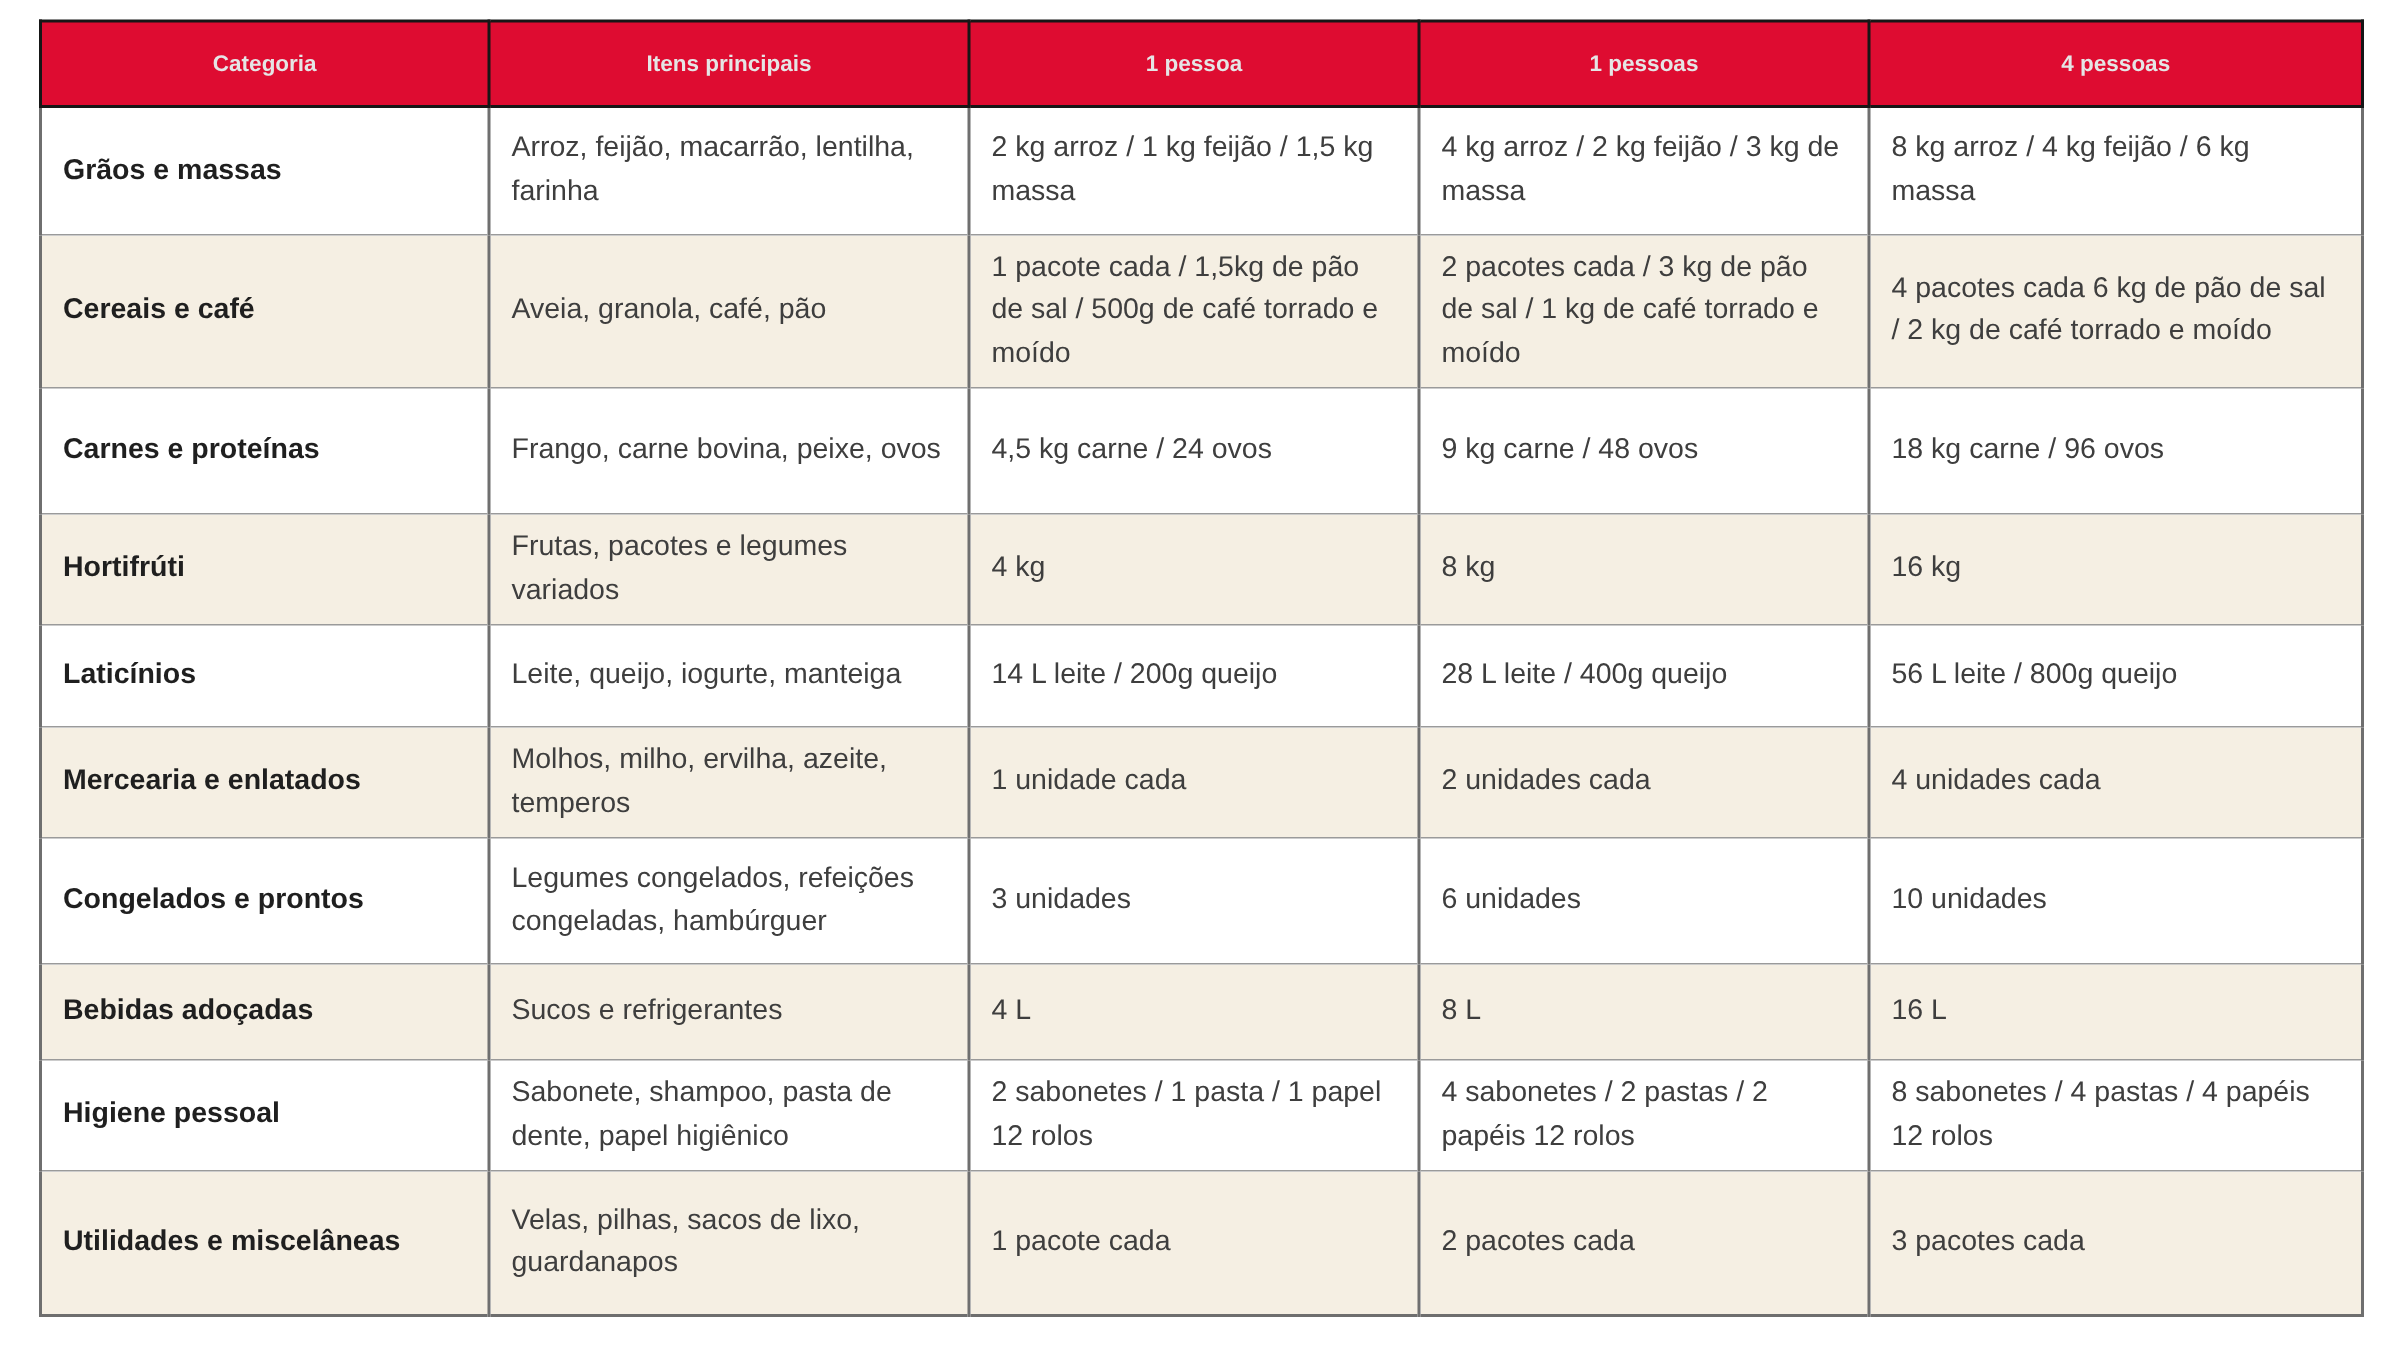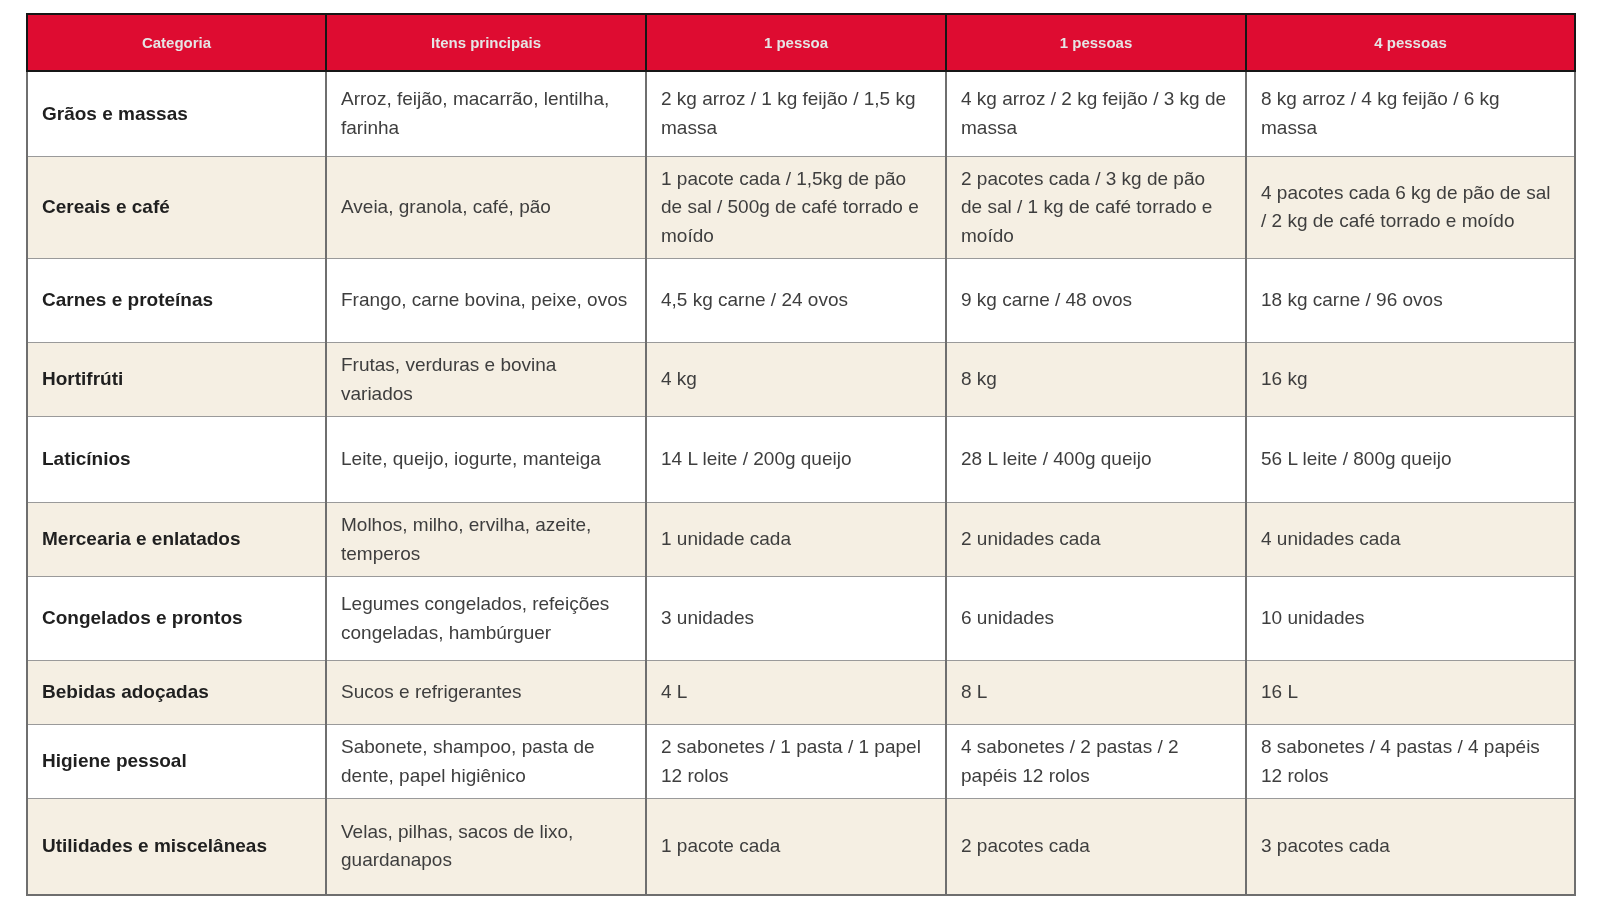--- a/index.html
+++ b/index.html
@@ -55,21 +55,21 @@
     color: #1f1f1f;
   }
   tbody tr:nth-child(even) { background: #f5efe3; }
   tbody tr:nth-child(odd)  { background: #ffffff; }
 
   
   tbody tr:nth-child(1)  td { height: 85px; }
   tbody tr:nth-child(2)  td { height: 64px; }
   tbody tr:nth-child(3)  td { height: 84px; }
   tbody tr:nth-child(4)  td { height: 62px; }
-  tbody tr:nth-child(5)  td { height: 86px; }
+  tbody tr:nth-child(5)  td { height: 68px; }
   tbody tr:nth-child(6)  td { height: 56px; }
   tbody tr:nth-child(7)  td { height: 84px; }
   tbody tr:nth-child(8)  td { height: 64px; }
   tbody tr:nth-child(9)  td { height: 64px; }
   tbody tr:nth-child(10) td { height: 96px; }
   tbody tr:nth-child(11) td { height: 106px; }
 </style>
 </head>
 <body>
 
@@ -111,21 +111,21 @@
   <tr>
     <td class="cat">Carnes e proteínas</td>
     <td>Frango, carne bovina, peixe, ovos</td>
     <td>4,5 kg carne / 24 ovos</td>
     <td>9 kg carne / 48 ovos</td>
     <td>18 kg carne / 96 ovos</td>
   </tr>
 
   <tr>
     <td class="cat">Hortifrúti</td>
-    <td>Frutas, verduras e bovina variados</td>
+    <td>Frutas, pacotes e legumes variados</td>
     <td>4 kg</td>
     <td>8 kg</td>
     <td>16 kg</td>
   </tr>
 
   <tr>
     <td class="cat">Laticínios</td>
     <td>Leite, queijo, iogurte, manteiga</td>
     <td>14 L leite / 200g queijo</td>
     <td>28 L leite / 400g queijo</td>

